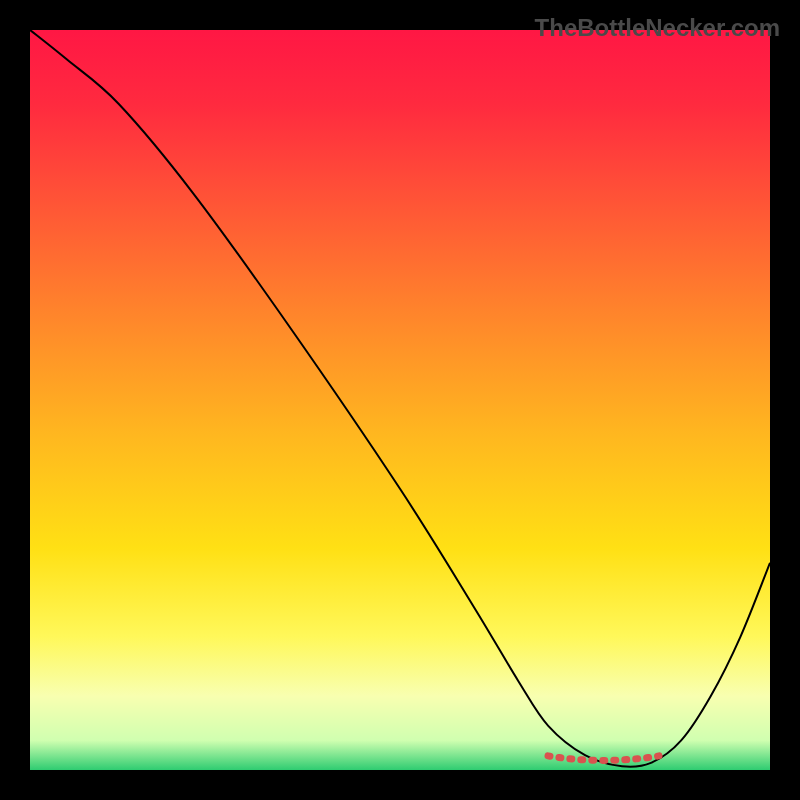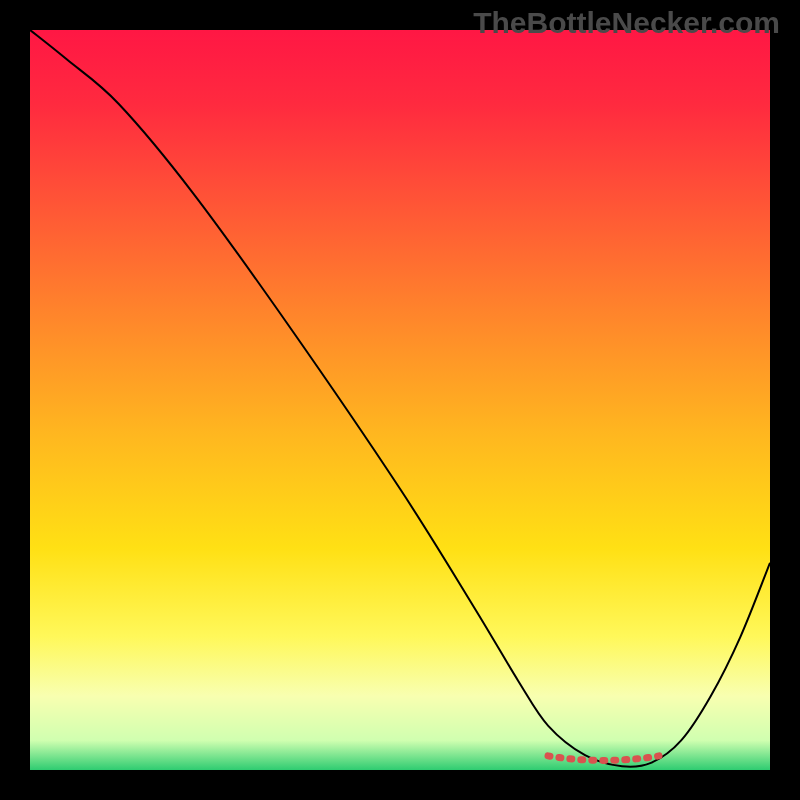--- a/index.html
+++ b/index.html
@@ -6,24 +6,24 @@
     margin: 0;
     padding: 0;
     background: #000;
     width: 800px;
     height: 800px;
     position: relative;
     font-family: Arial, sans-serif;
   }
   .watermark {
     position: absolute;
-    top: 6px;
+    top: 14px;
     right: 20px;
     color: #4a4a4a;
-    font-size: 30px;
+    font-size: 24px;
     font-weight: bold;
     z-index: 10;
   }
   .plot-area {
     position: absolute;
     top: 30px;
     left: 30px;
     width: 740px;
     height: 740px;
   }

